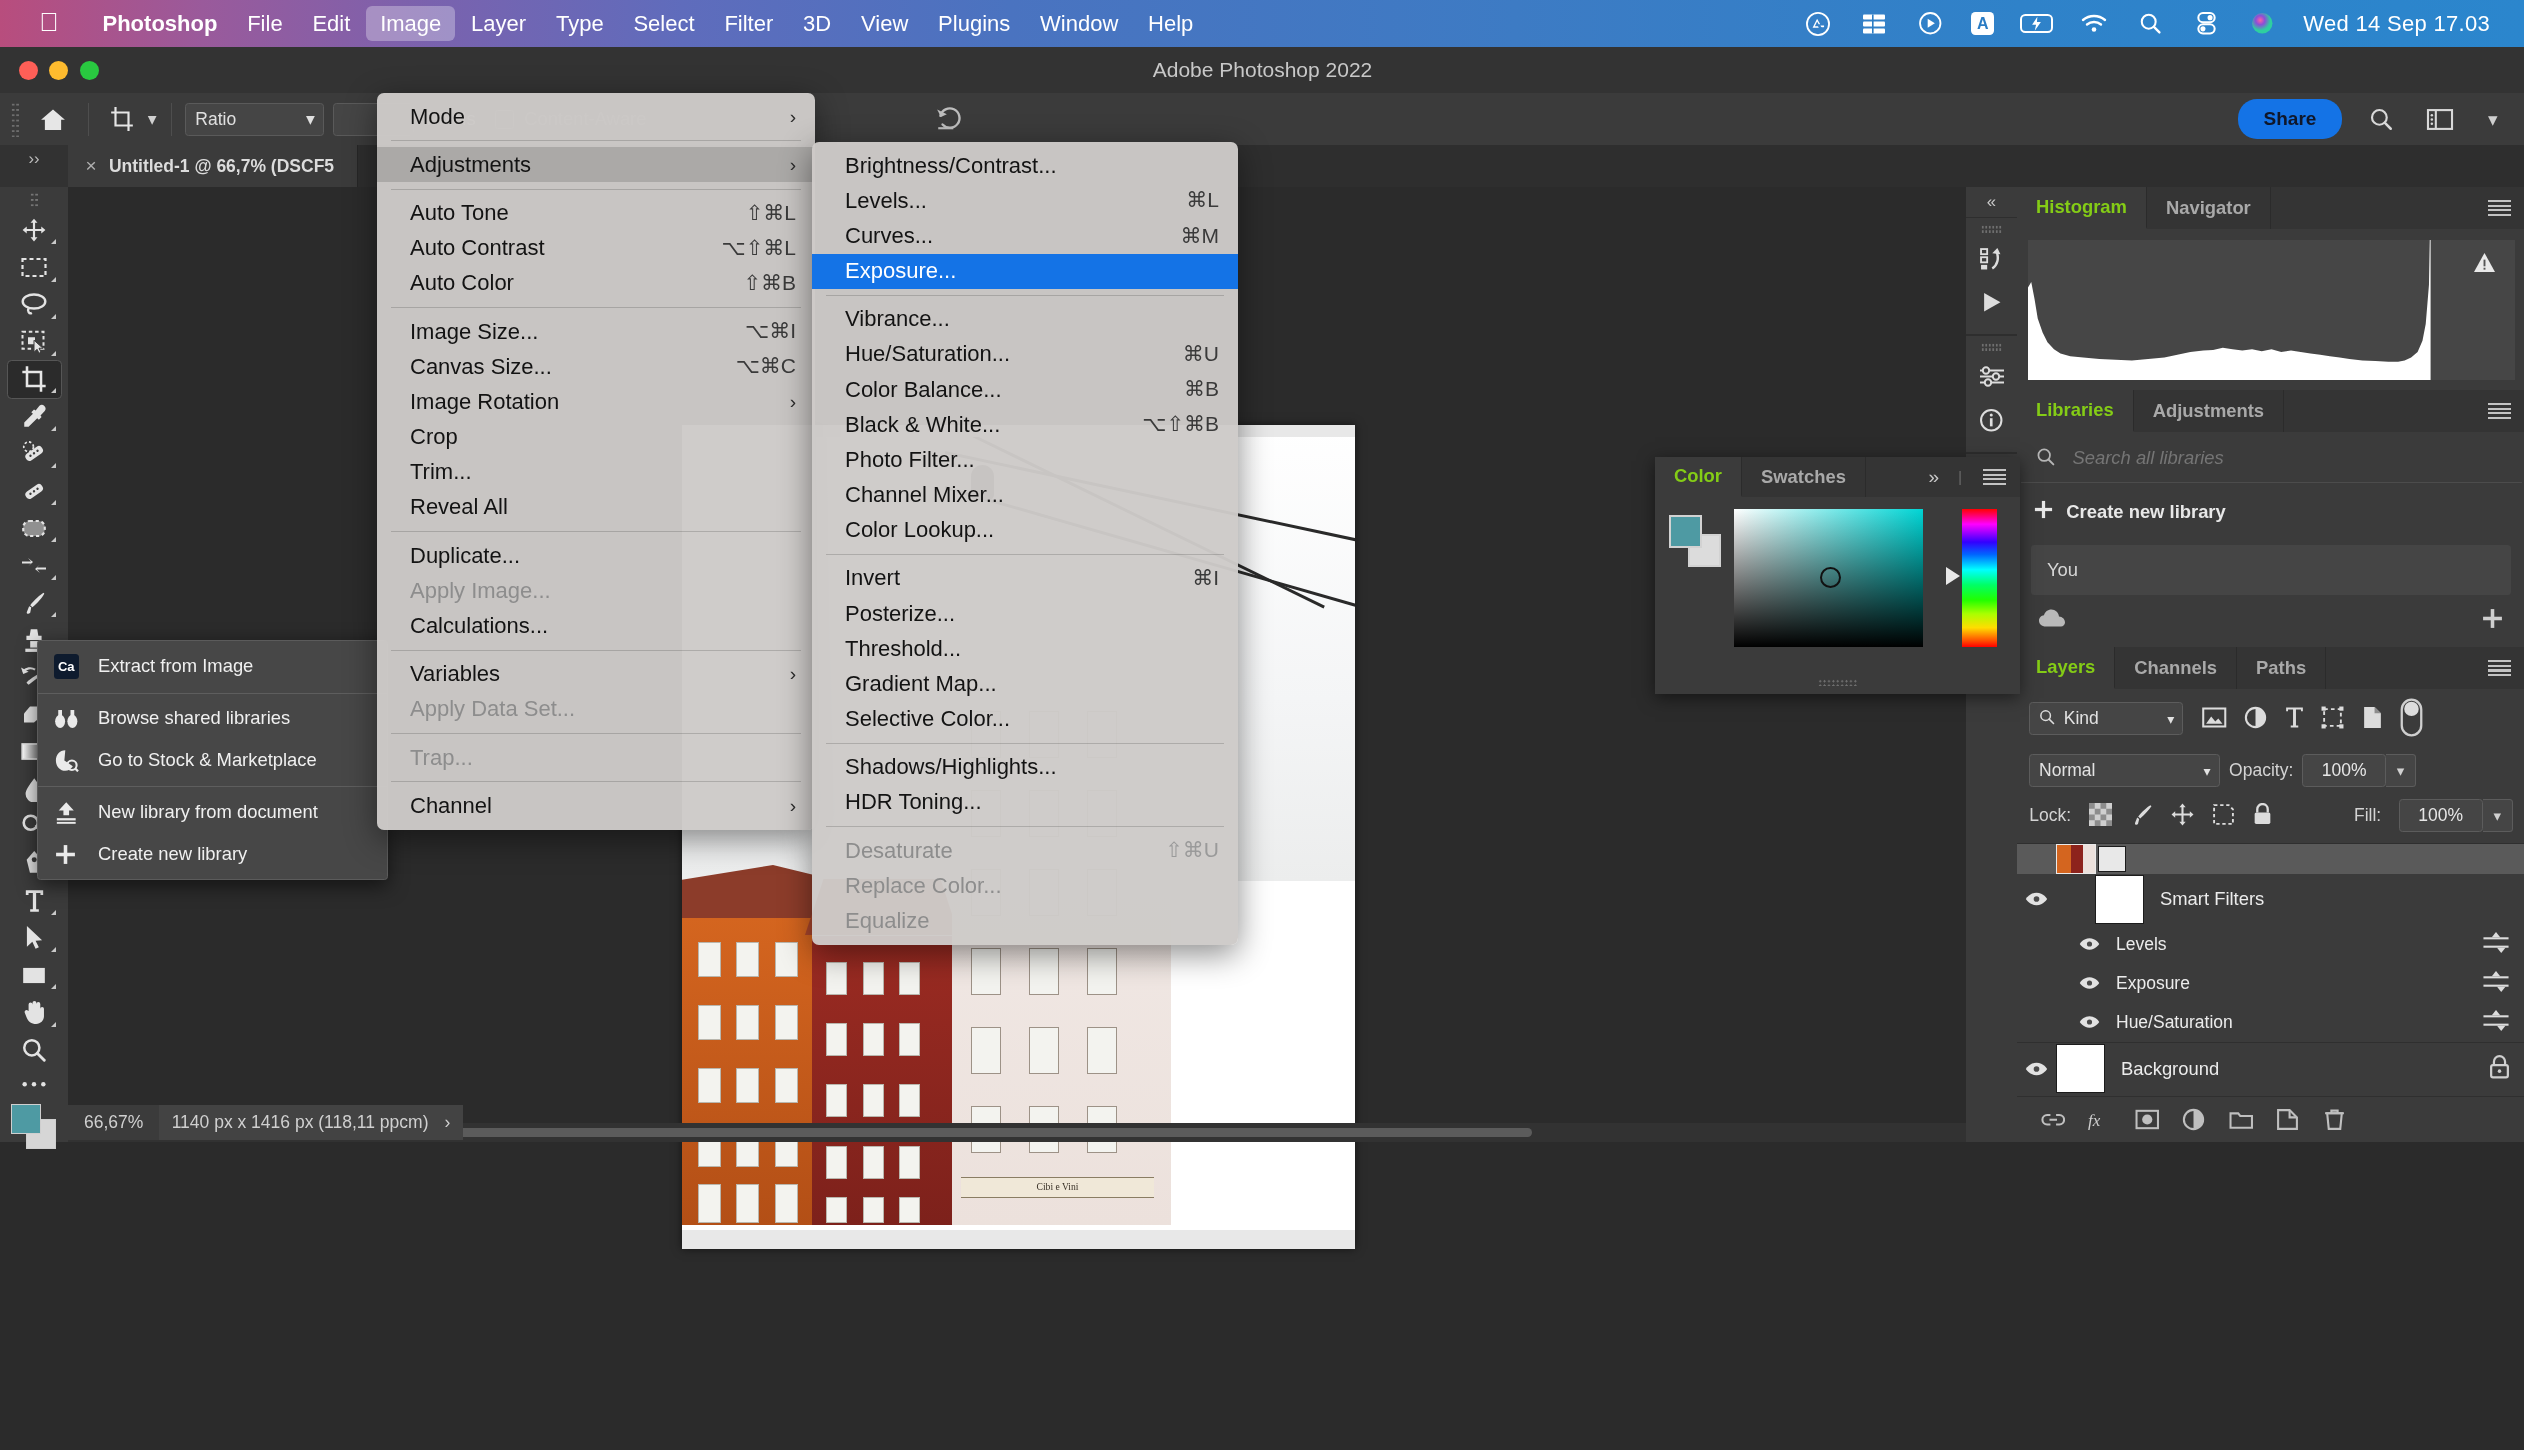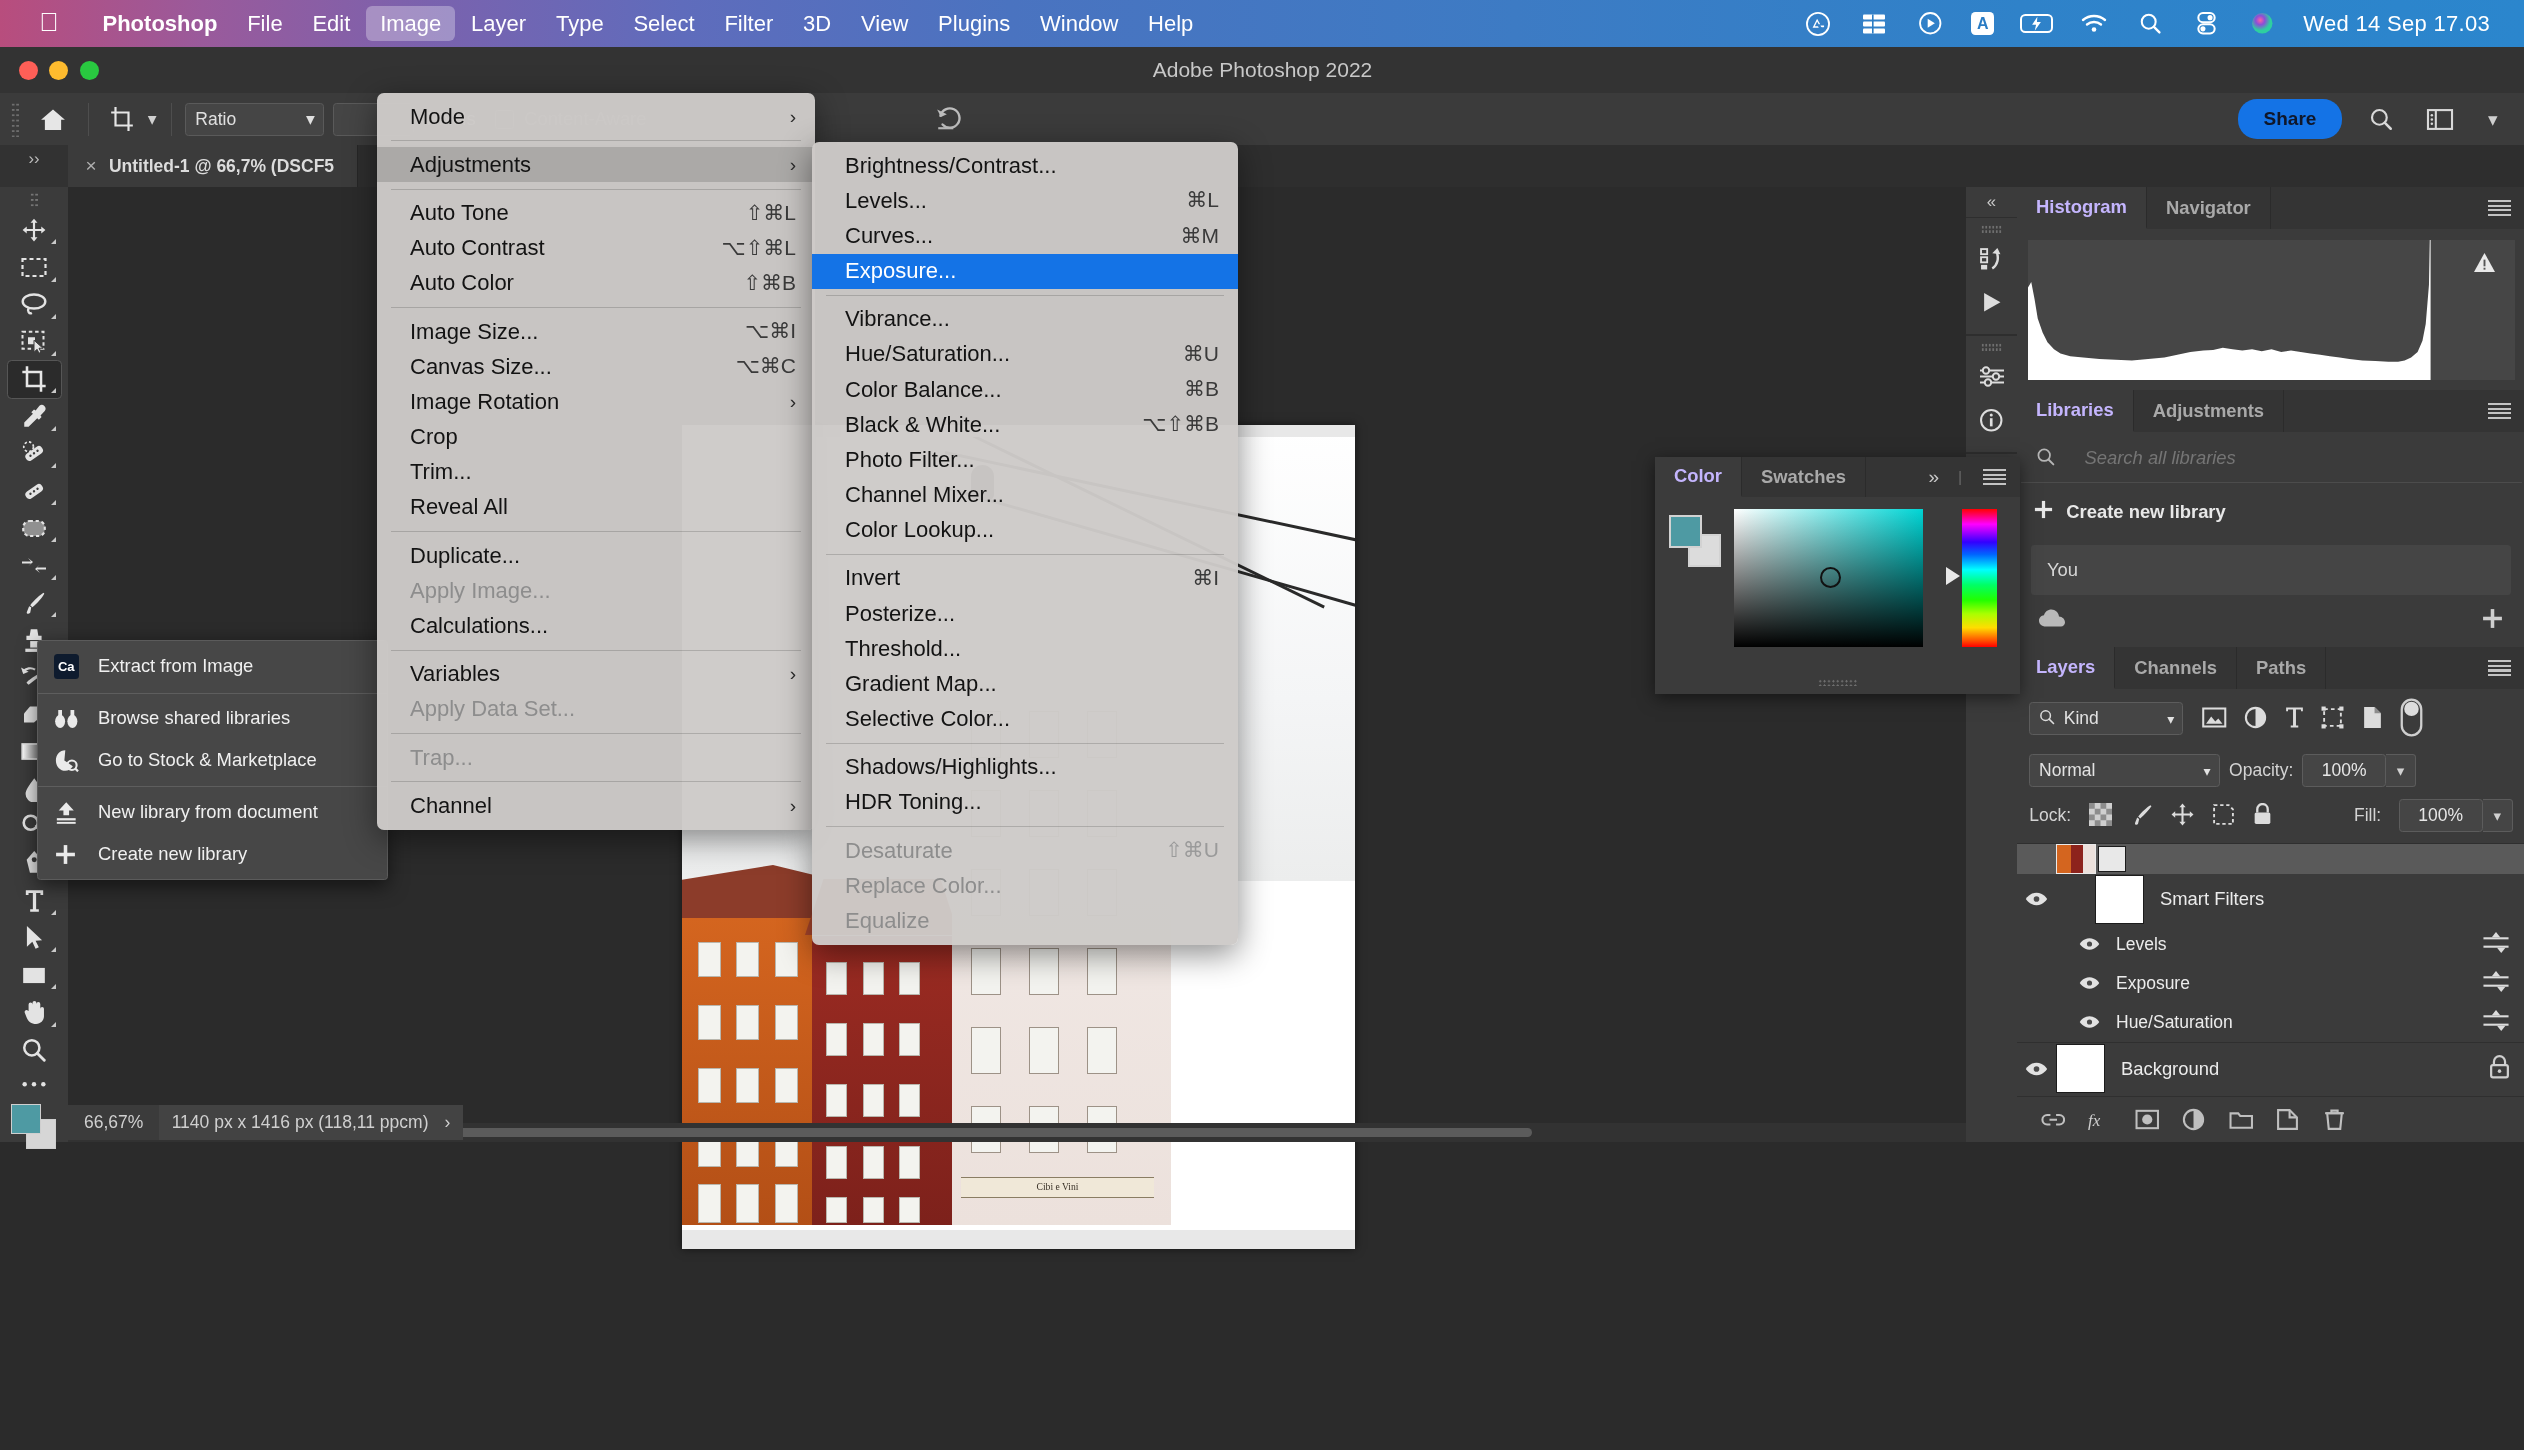--- a/index.html
+++ b/index.html
@@ -162,35 +162,35 @@
   .railbtn.sel { background:#2b2b2b; outline:0.9px solid #5a5a5a;}
 
   
   #panels {
     position: absolute; right: 0; top: 140px; width: 508px; bottom: 0;
     background: #3b3b3b;
   }
   .ptabs { display:flex; align-items:stretch; height:42px; background:#323232; }
   .ptab { padding: 0 19px; display:flex;align-items:center; color:#a9a9a9; font-size:18.4px; font-weight:bold;
      background:#3b3b3b; border-right:0.9px solid #2b2b2b;}
-  .ptab.on { background:#3b3b3b; color:#c4b5fd; border-bottom: 2.6px solid #3b3b3b;}
+  .ptab.on { background:#3b3b3b; color:#84cc16; border-bottom: 2.6px solid #3b3b3b;}
   .ptab.off { background:#343434; color:#a9a9a9; }
   .ptabspacer { flex:1; background:#343434; display:flex;align-items:center;justify-content:flex-end;padding-right:14px;}
   .hamb { width:23px; height:16px; display:flex;flex-direction:column;justify-content:space-between;}
   .hamb i { display:block;height:2.3px;background:#c3c3c3;}
 
   .panelbody { background:#3b3b3b; }
 
   
   #histo { height: 140px; margin: 10.5px 10.5px 0; background:#464646; position:relative; overflow:hidden;}
   #histosvg { position:absolute;left:0;bottom:0;width:100%;height:100%; }
   .warnicon { position:absolute; right:19px; top:12.3px; }
 
   
-  .libsearch { display:flex;align-items:center;gap:29px; padding: 14px 14px 12.3px; border-bottom:0.9px solid #4c4c4c;
+  .libsearch { display:flex;align-items:center;gap:17px; padding: 14px 14px 12.3px; border-bottom:0.9px solid #4c4c4c;
       margin: 0 3.5px;}
   .libsearch input { background:transparent;border:none;outline:none;color:#bdbdbd;font-size:18.4px;
       font-style: italic; width: 80%; font-family:"Liberation Sans",sans-serif;}
   .libcreate { display:flex;align-items:center;gap:12.3px;padding:16px 16px;color:#e8e8e8;font-size:18.4px;font-weight:bold;}
   .libcard { margin: 3.5px 14px; background:#454545; border-radius:3.5px; padding: 14px 16px; color:#d6d6d6; font-size:18.4px;}
   .libfoot { display:flex;align-items:center;justify-content:space-between;padding: 8.8px 21px; }
 
   
   #libmenu {
     position:absolute; left: 37px; top: 593px; width: 351px;

